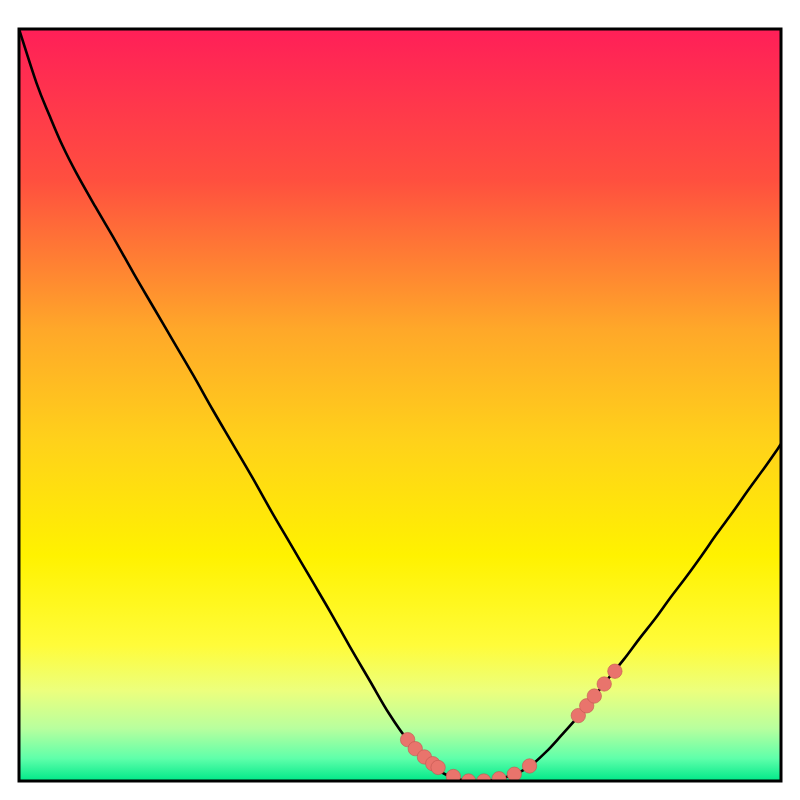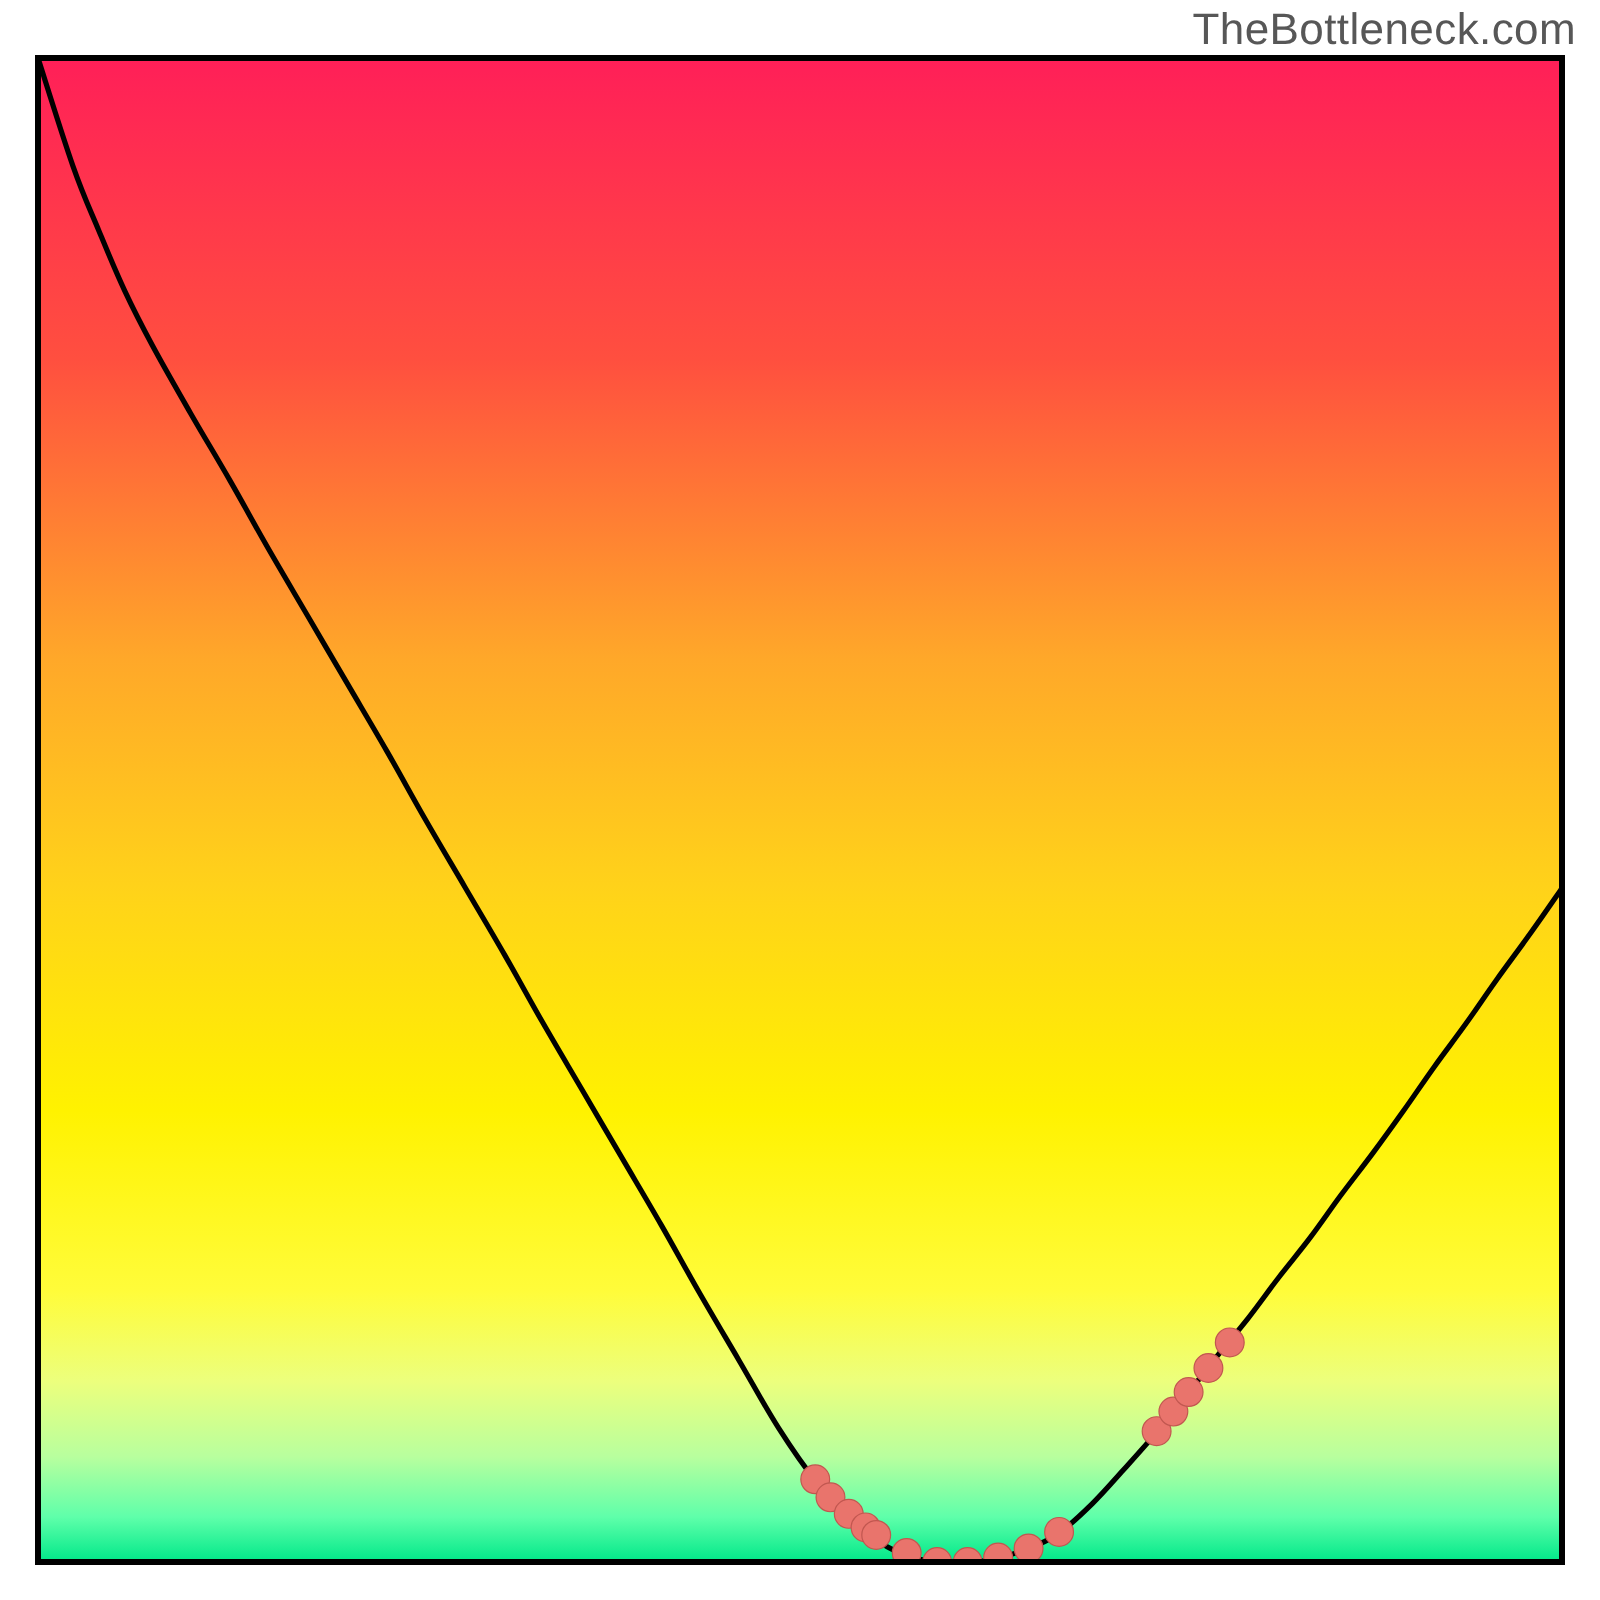--- a/index.html
+++ b/index.html
@@ -30,21 +30,20 @@
   svg.plot {
     display: block;
     width: 800px;
     height: 800px;
   }
 </style>
 </head>
 <body>
 
 <div class="frame">
-  <div class="watermark">TheBottleneck.com</div>
   <svg class="plot" viewBox="0 0 800 800">
     <defs>
       <linearGradient id="bg-grad" x1="0" y1="0" x2="0" y2="1">
           <stop offset="0%" stop-color="#ff1f58"></stop>
           <stop offset="20%" stop-color="#ff4f3f"></stop>
           <stop offset="40%" stop-color="#ffa829"></stop>
           <stop offset="55.00000000000001%" stop-color="#ffd21a"></stop>
           <stop offset="70%" stop-color="#fff200"></stop>
           <stop offset="82%" stop-color="#fffc3a"></stop>
           <stop offset="88%" stop-color="#ecff7d"></stop>

